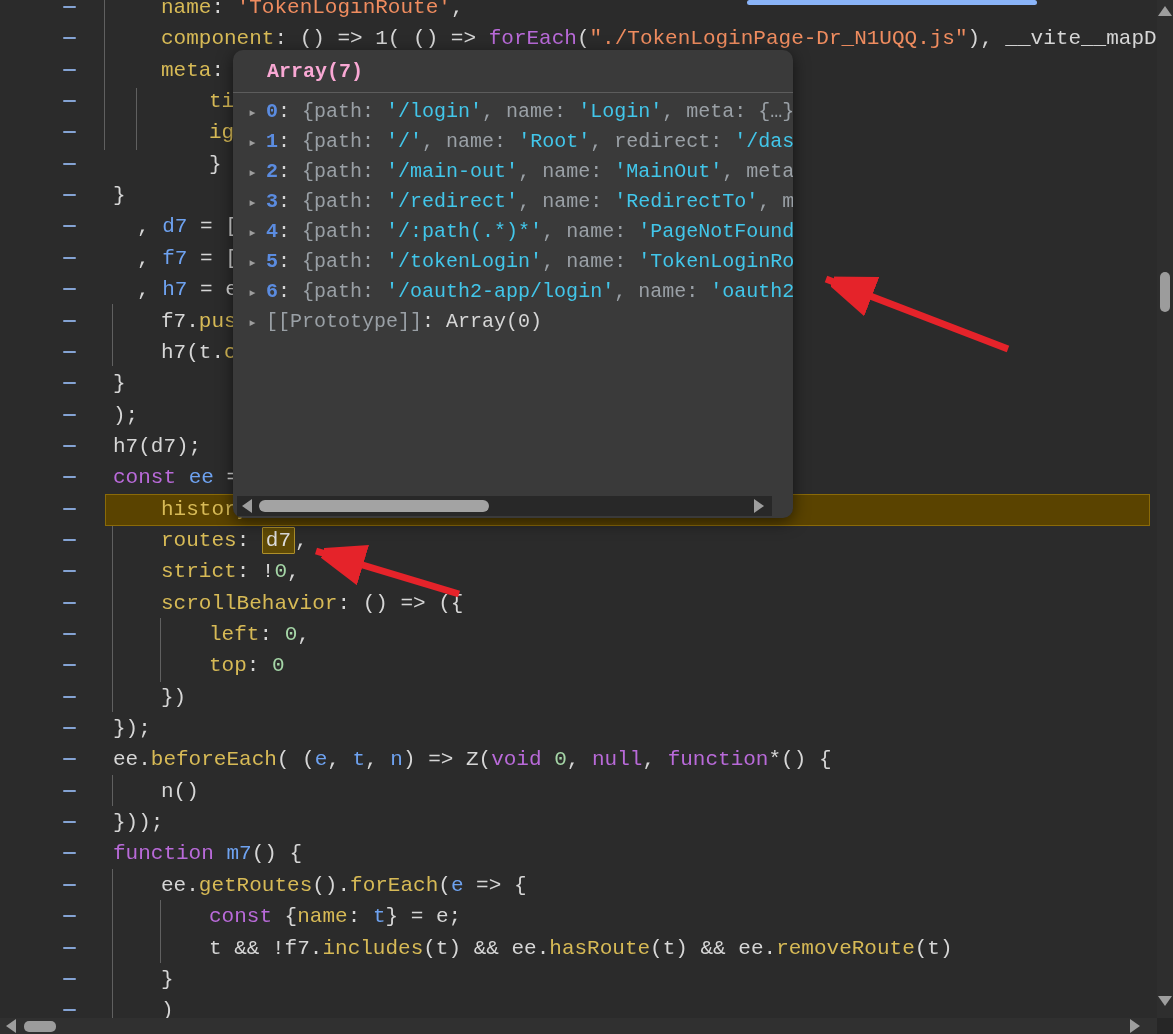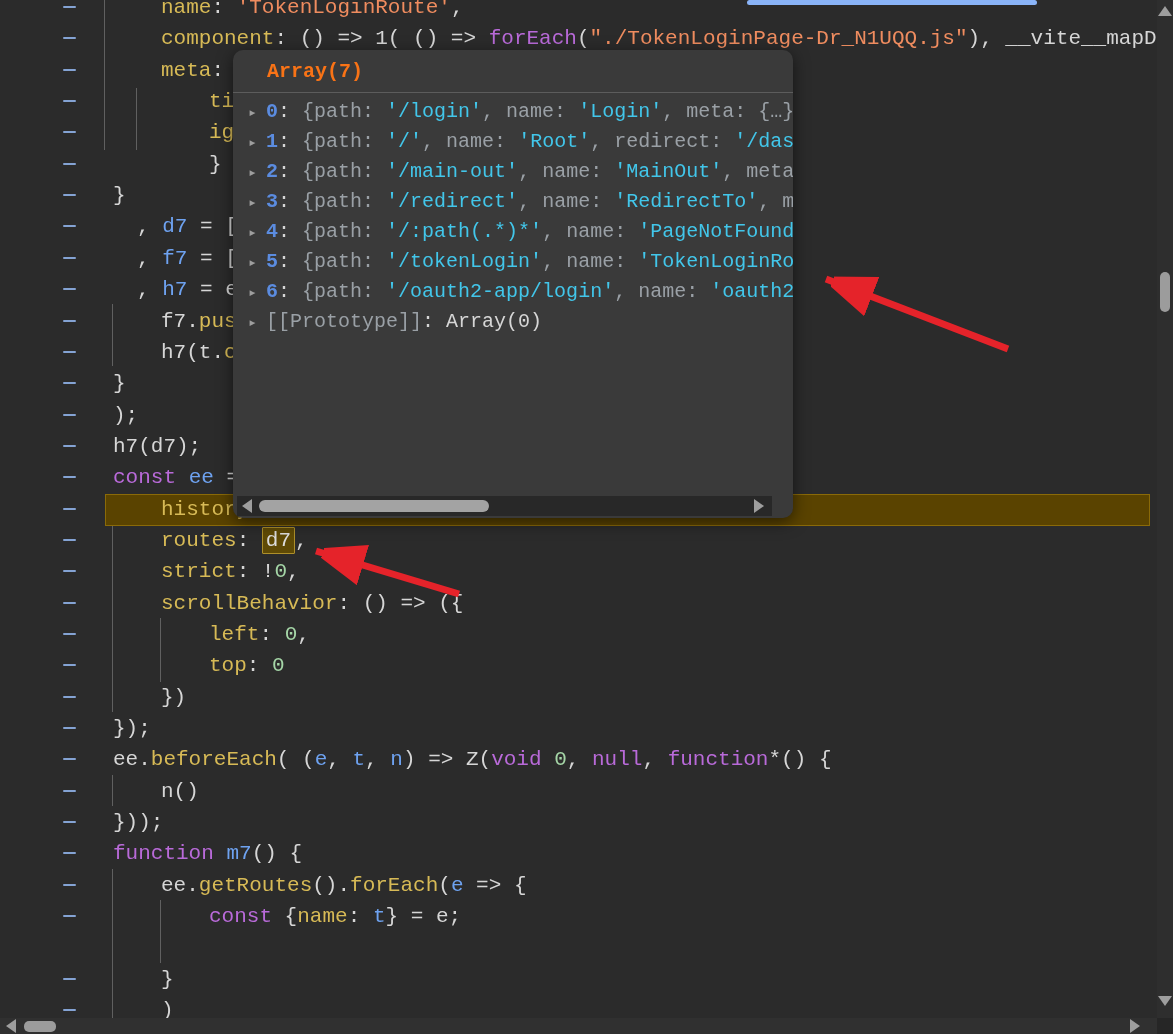--- a/index.html
+++ b/index.html
@@ -18,21 +18,21 @@
   .tk-p{color:#b96ad9;}
   .tk-b{color:#6ea2f0;}
   .tk-g{color:#a5d6a7;}
   .tk-w{color:#d6d6d6;}
   .tk-box{display:inline-block;background:#5f4a05;border:1px solid #ad8f2a;color:#dcdcdc;
           padding:0 3px;line-height:25px;border-radius:1px;}
   
   #popover{position:absolute;left:233px;top:50px;width:560px;height:468px;background:#3a3a3a;
            border-radius:10px;box-shadow:0 4px 16px rgba(0,0,0,.55);z-index:10;overflow:hidden;}
   #popover-header{height:42px;line-height:44px;padding-left:34px;font-size:20px;font-weight:bold;
-                  color:#f97316;border-bottom:1px solid #5c5c5c;}
+                  color:#f9a8d4;border-bottom:1px solid #5c5c5c;}
   #popover-rows{position:absolute;left:0;top:47px;right:0;}
   .prow{height:30px;line-height:30px;font-size:20px;white-space:nowrap;overflow:hidden;padding-left:15px;}
   .tk-ar{color:#9e9e9e;font-size:15px;}
   .tk-idx{color:#5b8ce0;font-weight:bold;}
   .tk-lb{color:#6f95e2;font-weight:bold;}
   .tk-pv{color:#9d82dd;}
   .tk-cy{color:#42c6ea;}
   .tk-gr{color:#9aa0a6;}
   #popover-scrollbar{position:absolute;left:4px;top:446px;width:535px;height:20px;background:#282828;}
   #popover-thumb{position:absolute;left:22px;top:4px;width:230px;height:12px;background:#a3a3a3;border-radius:6px;}
@@ -179,20 +179,24 @@
         <div class="fold-dash"></div>
         <span class="code-text" style="left: 113px;"><span class="tk-p">function</span><span class="tk-w"> </span><span class="tk-b">m7</span><span class="tk-w">() {</span></span>
       </div>
       <div class="code-line" style="top: 869.8px;">
         <div class="fold-dash"></div>
         <span class="code-text" style="left: 161px;"><span class="tk-w">ee.</span><span class="tk-y">getRoutes</span><span class="tk-w">().</span><span class="tk-y">forEach</span><span class="tk-w">(</span><span class="tk-b">e</span><span class="tk-w"> =&gt; {</span></span>
       </div>
       <div class="code-line" style="top: 901.15px;">
         <div class="fold-dash"></div>
         <span class="code-text" style="left: 209px;"><span class="tk-p">const</span><span class="tk-w"> {</span><span class="tk-y">name</span><span class="tk-w">: </span><span class="tk-b">t</span><span class="tk-w">} = e;</span></span>
+      </div>
+      <div class="code-line" style="top: 932.5px;">
+        <div class="fold-dash"></div>
+        <span class="code-text" style="left: 209px;"><span class="tk-w">t &amp;&amp; !f7.</span><span class="tk-y">includes</span><span class="tk-w">(t) &amp;&amp; ee.</span><span class="tk-y">hasRoute</span><span class="tk-w">(t) &amp;&amp; ee.</span><span class="tk-y">removeRoute</span><span class="tk-w">(t)</span></span>
       </div>
       <div class="code-line" style="top: 963.85px;">
         <div class="fold-dash"></div>
         <span class="code-text" style="left: 161px;"><span class="tk-w">}</span></span>
       </div>
       <div class="code-line" style="top: 995.2px;">
         <div class="fold-dash"></div>
         <span class="code-text" style="left: 161px;"><span class="tk-w">)</span></span>
       </div>
     </div>

